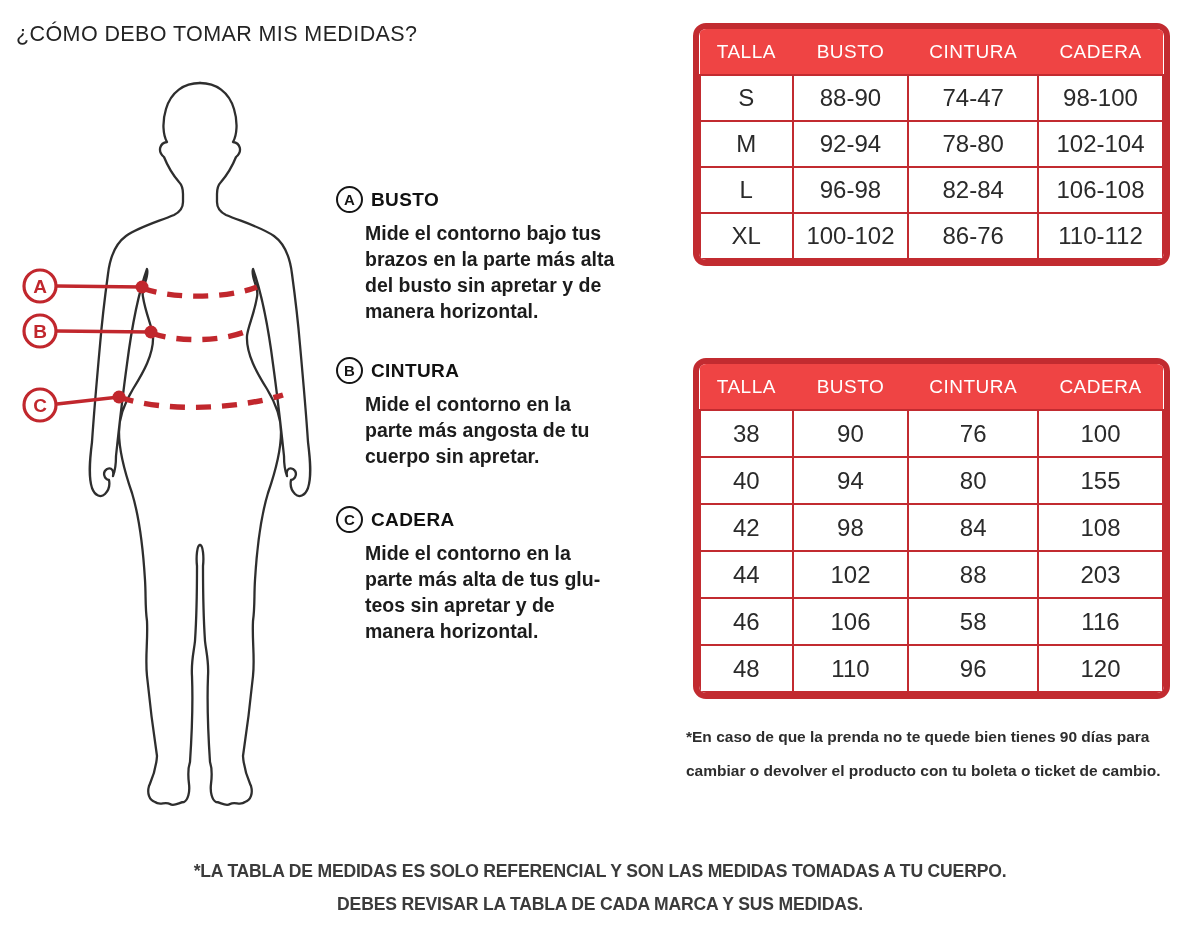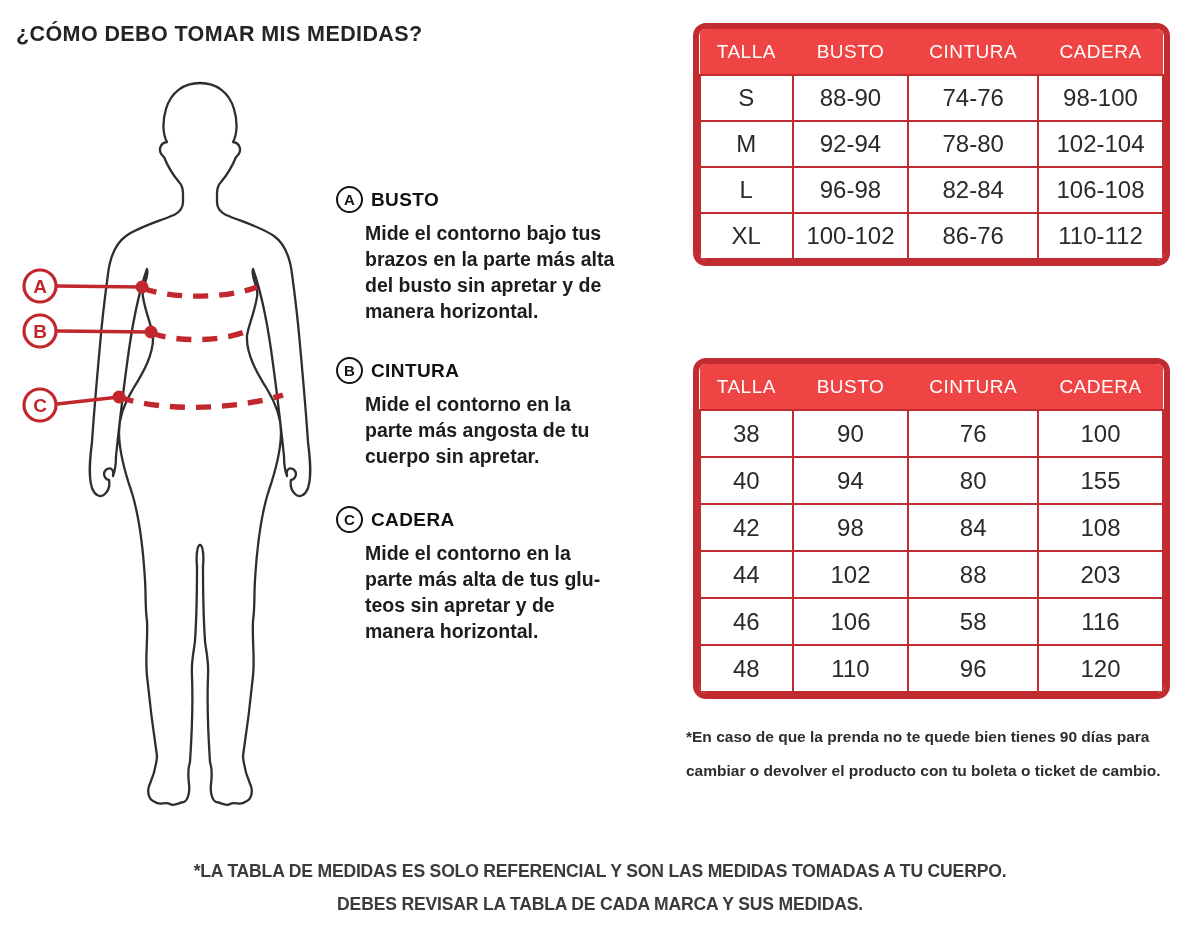--- a/index.html
+++ b/index.html
@@ -4,21 +4,21 @@
 <style>
   html,body{margin:0;padding:0;}
   body{
     width:1200px;height:946px;position:relative;background:#ffffff;overflow:hidden;
     font-family:"Liberation Sans","DejaVu Sans",sans-serif;color:#222;
   }
   .abs{position:absolute;}
 
   
   .page-title{
-    left:16px;top:22px;font-size:21.5px;font-weight:bold;letter-spacing:.4px;color:#242424;
+    left:16px;top:22px;font-size:21.5px;font-weight:normal;letter-spacing:.4px;color:#242424;
   }
 
   
   .figure-wrap{left:0;top:75px;width:330px;height:745px;}
   .body-line{fill:none;stroke:#2e2e2e;stroke-width:2.3;stroke-linejoin:round;stroke-linecap:round;}
   .marker-circle{fill:#fff;stroke:#c1272d;stroke-width:3.2;}
   .marker-letter{fill:#c1272d;font-size:19px;font-weight:bold;text-anchor:middle;
     font-family:"Liberation Sans","DejaVu Sans",sans-serif;}
   .leader{stroke:#c1272d;stroke-width:3.4;fill:none;}
   .leader-dot{fill:#c1272d;}
@@ -189,21 +189,21 @@
           <th>TALLA</th>
           <th>BUSTO</th>
           <th>CINTURA</th>
           <th>CADERA</th>
         </tr>
     </thead>
     <tbody>
         <tr>
           <td>S</td>
           <td>88-90</td>
-          <td>74-76</td>
+          <td>74-47</td>
           <td>98-100</td>
         </tr>
         <tr>
           <td>M</td>
           <td>92-94</td>
           <td>78-80</td>
           <td>102-104</td>
         </tr>
         <tr>
           <td>L</td>

